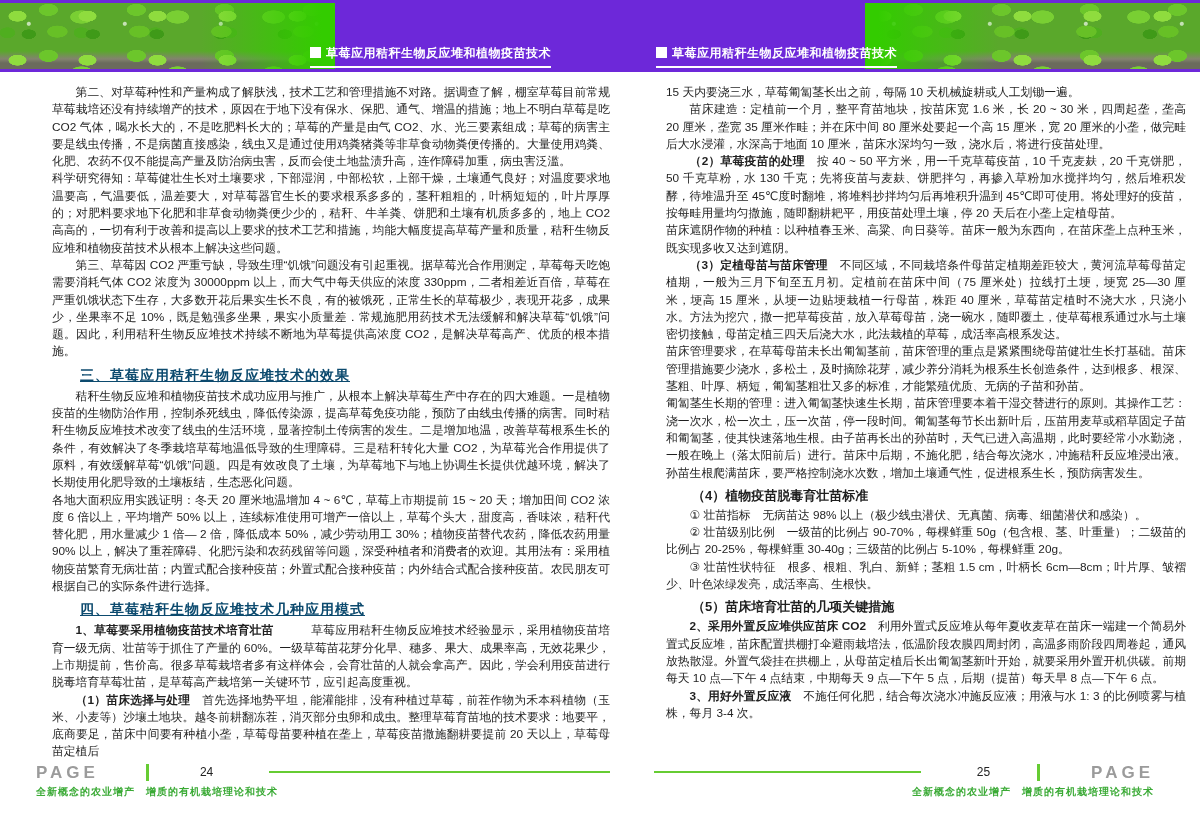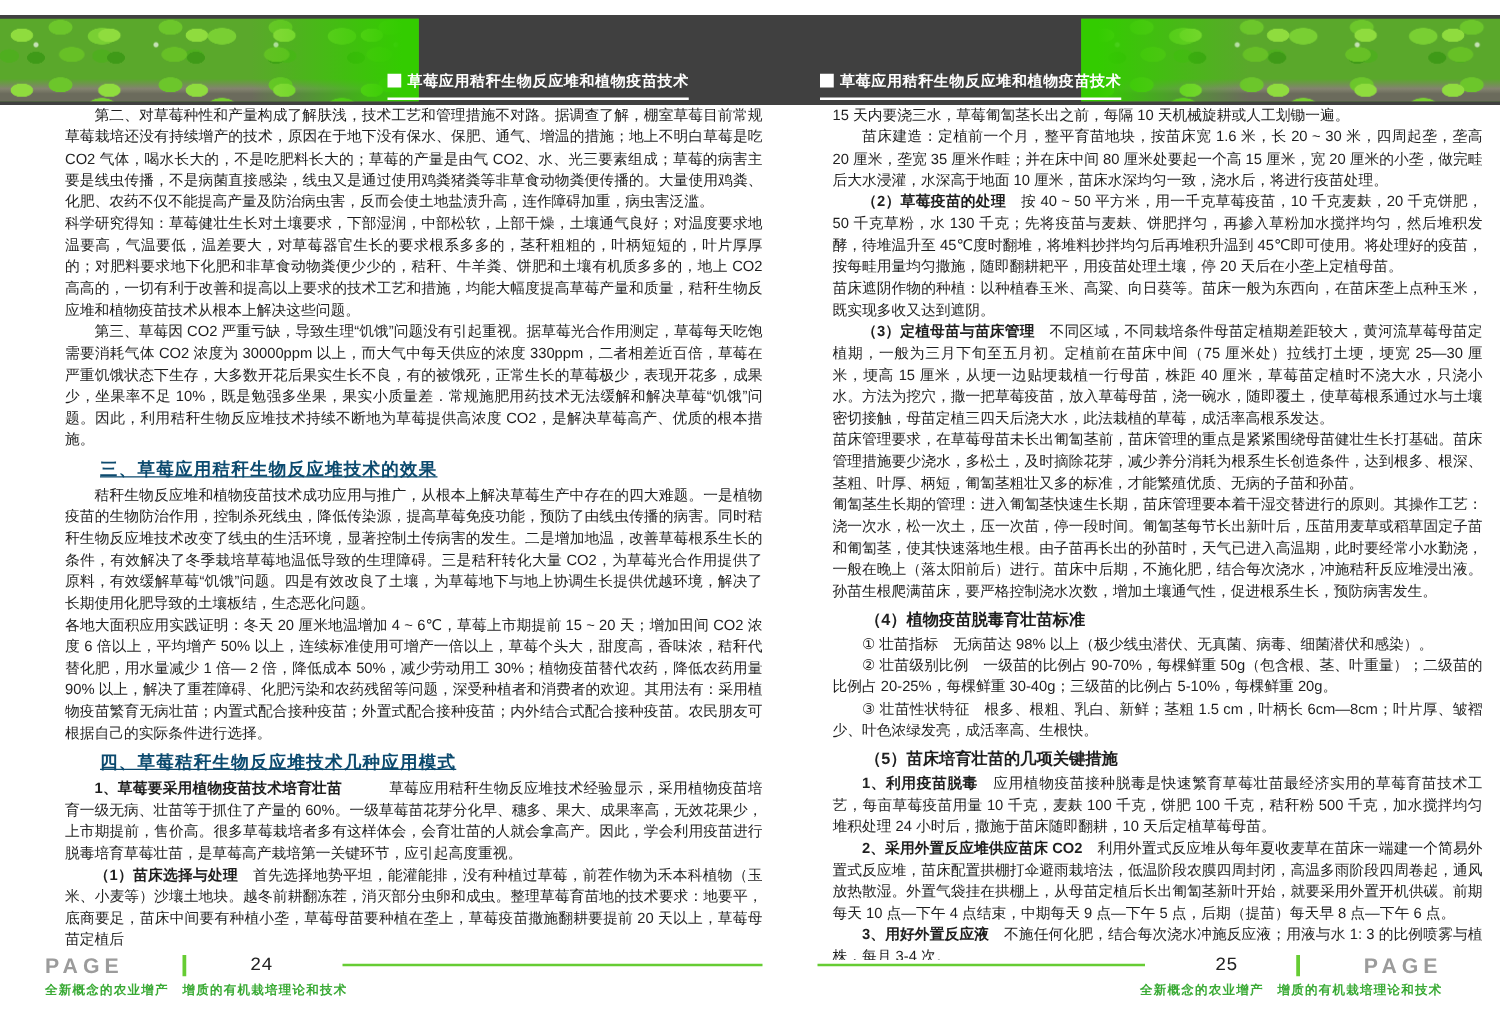--- a/index.html
+++ b/index.html
@@ -3,21 +3,21 @@
 <meta charset="utf-8">
 <style>
   html,body{margin:0;padding:0;}
   body{
     width:1200px;height:814px;position:relative;overflow:hidden;
     background:#ffffff;
     font-family:"Liberation Sans","DejaVu Sans",sans-serif;
     -webkit-font-smoothing:antialiased;
   }
   
-  .banner{position:absolute;left:0;top:12px;width:1200px;height:72px;background:#404040;}
+  .banner{position:absolute;left:0;top:0;width:1200px;height:72px;background:#6d28d9;}
   .leaf-photo{
     position:absolute;top:3px;height:66px;width:335px;
     background-color:#5aa82b;
     background-image:
       radial-gradient(circle at 30% 40%, rgba(255,255,255,.65) 0 1.5px, transparent 2.5px),
       radial-gradient(ellipse 15px 9px at 25% 30%, #8fdc3e 58%, transparent 62%),
       radial-gradient(ellipse 17px 10px at 70% 55%, #67c026 58%, transparent 62%),
       radial-gradient(ellipse 12px 8px at 45% 78%, #3f9a18 58%, transparent 62%),
       radial-gradient(ellipse 19px 11px at 85% 25%, #79cf33 58%, transparent 62%),
       radial-gradient(ellipse 13px 9px at 10% 62%, #4fae1f 58%, transparent 62%),
@@ -50,21 +50,21 @@
   .para.h-green{color:#0c4a6e;font-weight:bold;font-size:14px;line-height:20px;
                 margin:4px 0 3px;text-indent:2em;letter-spacing:1px;text-decoration:underline;}
   .para.h-bold{font-weight:bold;font-size:13px;line-height:19px;margin:4px 0 2px;text-indent:2em;}
   
   .footer{position:absolute;top:762px;}
   #footer-left{left:36px;width:574px;}
   #footer-right{left:654px;width:500px;}
   .page-row{display:flex;align-items:center;height:20px;gap:46px;}
   .page-word{color:#9b9b9b;font-weight:bold;font-size:17px;letter-spacing:4px;line-height:1;}
   .page-sep{width:3px;height:17px;background:#66cc33;margin:0 5px 0 1px;}
-  .page-num{font-family:Liberation Mono, monospace;font-size:15px;color:#222;line-height:1;}
+  .page-num{font-family:Liberation Sans, sans-serif;font-size:12px;color:#222;line-height:1;}
   .footer-line{flex:1;height:2px;background:#66cc33;}
   #footer-left .footer-line{margin-left:10px;}
   #footer-right .footer-line{margin-right:10px;}
   .tagline{color:#3aaa35;font-weight:bold;font-size:10px;letter-spacing:1px;margin-top:3px;}
   #footer-right .tagline{text-align:right;}
 </style>
 </head>
 <body>
 
 <div class="banner">
@@ -91,21 +91,20 @@
     <div class="para body indent"><span class="lead">（2）草莓疫苗的处理</span>　按 40 ~ 50 平方米，用一千克草莓疫苗，10 千克麦麸，20 千克饼肥，50 千克草粉，水 130 千克；先将疫苗与麦麸、饼肥拌匀，再掺入草粉加水搅拌均匀，然后堆积发酵，待堆温升至 45℃度时翻堆，将堆料抄拌均匀后再堆积升温到 45℃即可使用。将处理好的疫苗，按每畦用量均匀撒施，随即翻耕耙平，用疫苗处理土壤，停 20 天后在小垄上定植母苗。</div>
     <div class="para body">苗床遮阴作物的种植：以种植春玉米、高粱、向日葵等。苗床一般为东西向，在苗床垄上点种玉米，既实现多收又达到遮阴。</div>
     <div class="para body indent"><span class="lead">（3）定植母苗与苗床管理</span>　不同区域，不同栽培条件母苗定植期差距较大，黄河流草莓母苗定植期，一般为三月下旬至五月初。定植前在苗床中间（75 厘米处）拉线打土埂，埂宽 25—30 厘米，埂高 15 厘米，从埂一边贴埂栽植一行母苗，株距 40 厘米，草莓苗定植时不浇大水，只浇小水。方法为挖穴，撒一把草莓疫苗，放入草莓母苗，浇一碗水，随即覆土，使草莓根系通过水与土壤密切接触，母苗定植三四天后浇大水，此法栽植的草莓，成活率高根系发达。</div>
     <div class="para body">苗床管理要求，在草莓母苗未长出匍匐茎前，苗床管理的重点是紧紧围绕母苗健壮生长打基础。苗床管理措施要少浇水，多松土，及时摘除花芽，减少养分消耗为根系生长创造条件，达到根多、根深、茎粗、叶厚、柄短，匍匐茎粗壮又多的标准，才能繁殖优质、无病的子苗和孙苗。</div>
     <div class="para body">匍匐茎生长期的管理：进入匍匐茎快速生长期，苗床管理要本着干湿交替进行的原则。其操作工艺：浇一次水，松一次土，压一次苗，停一段时间。匍匐茎每节长出新叶后，压苗用麦草或稻草固定子苗和匍匐茎，使其快速落地生根。由子苗再长出的孙苗时，天气已进入高温期，此时要经常小水勤浇，一般在晚上（落太阳前后）进行。苗床中后期，不施化肥，结合每次浇水，冲施秸秆反应堆浸出液。孙苗生根爬满苗床，要严格控制浇水次数，增加土壤通气性，促进根系生长，预防病害发生。</div>
     <div class="para h-bold">（4）植物疫苗脱毒育壮苗标准</div>
     <div class="para body indent">① 壮苗指标　无病苗达 98% 以上（极少线虫潜伏、无真菌、病毒、细菌潜伏和感染）。</div>
     <div class="para body indent">② 壮苗级别比例　一级苗的比例占 90-70%，每棵鲜重 50g（包含根、茎、叶重量）；二级苗的比例占 20-25%，每棵鲜重 30-40g；三级苗的比例占 5-10%，每棵鲜重 20g。</div>
     <div class="para body indent">③ 壮苗性状特征　根多、根粗、乳白、新鲜；茎粗 1.5 cm，叶柄长 6cm—8cm；叶片厚、皱褶少、叶色浓绿发亮，成活率高、生根快。</div>
     <div class="para h-bold">（5）苗床培育壮苗的几项关键措施</div>
-    <div class="para body indent"><span class="lead">1、利用疫苗脱毒</span>　应用植物疫苗接种脱毒是快速繁育草莓壮苗最经济实用的草莓育苗技术工艺，每亩草莓疫苗用量 10 千克，麦麸 100 千克，饼肥 100 千克，秸秆粉 500 千克，加水搅拌均匀堆积处理 24 小时后，撒施于苗床随即翻耕，10 天后定植草莓母苗。</div>
     <div class="para body indent"><span class="lead">2、采用外置反应堆供应苗床 CO2</span>　利用外置式反应堆从每年夏收麦草在苗床一端建一个简易外置式反应堆，苗床配置拱棚打伞避雨栽培法，低温阶段农膜四周封闭，高温多雨阶段四周卷起，通风放热散湿。外置气袋挂在拱棚上，从母苗定植后长出匍匐茎新叶开始，就要采用外置开机供碳。前期每天 10 点—下午 4 点结束，中期每天 9 点—下午 5 点，后期（提苗）每天早 8 点—下午 6 点。</div>
     <div class="para body indent"><span class="lead">3、用好外置反应液</span>　不施任何化肥，结合每次浇水冲施反应液；用液与水 1: 3 的比例喷雾与植株，每月 3-4 次。</div>
   </div>
 
 <div class="footer" id="footer-left">
   <div class="page-row">
     <span class="page-word">PAGE</span>
     <span class="page-sep"></span>
     <span class="page-num">24</span>
     <span class="footer-line"></span>

